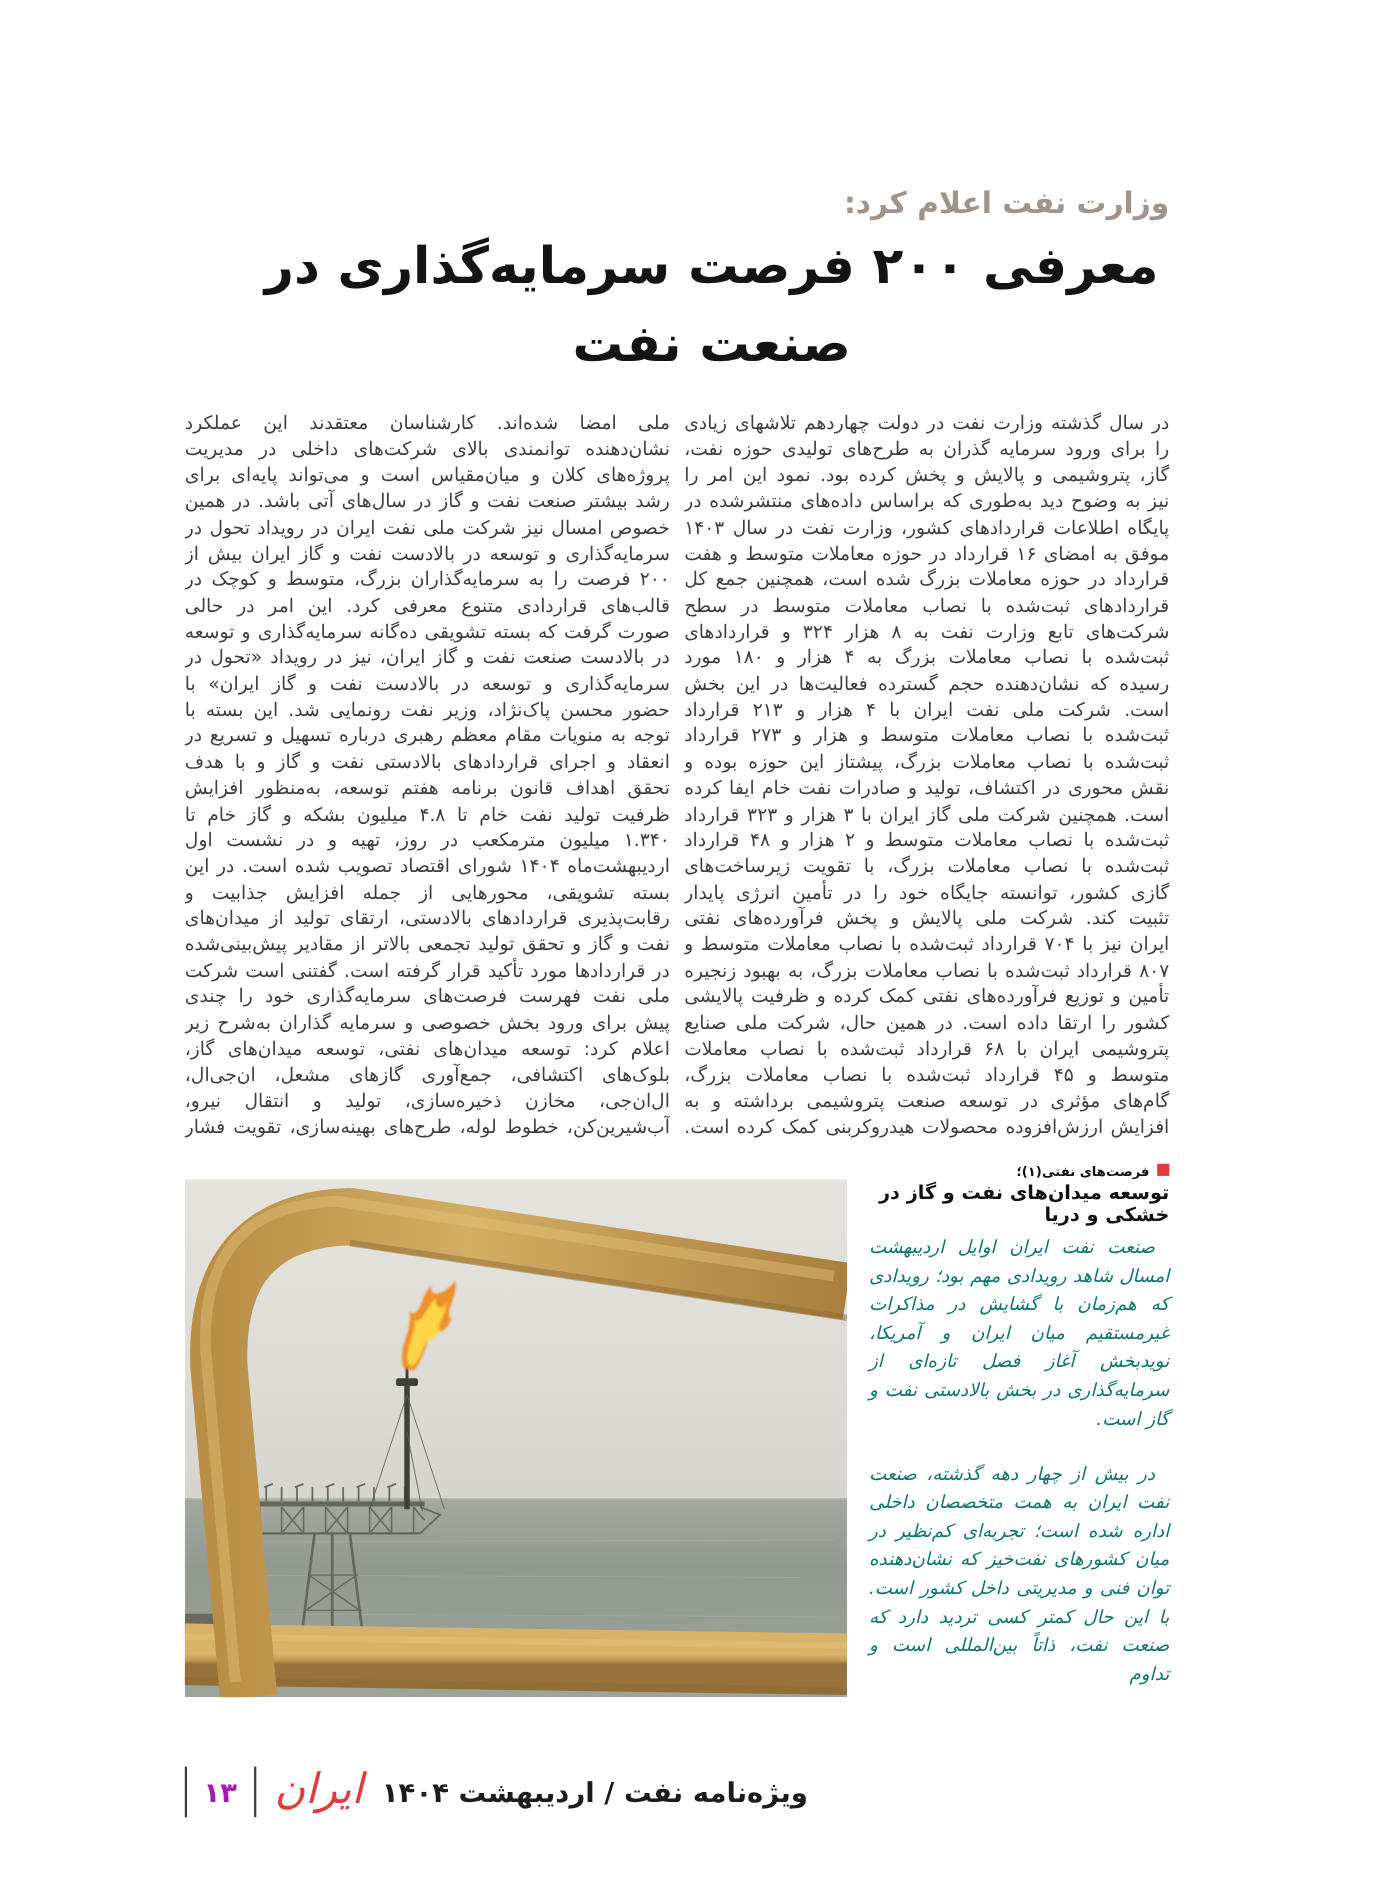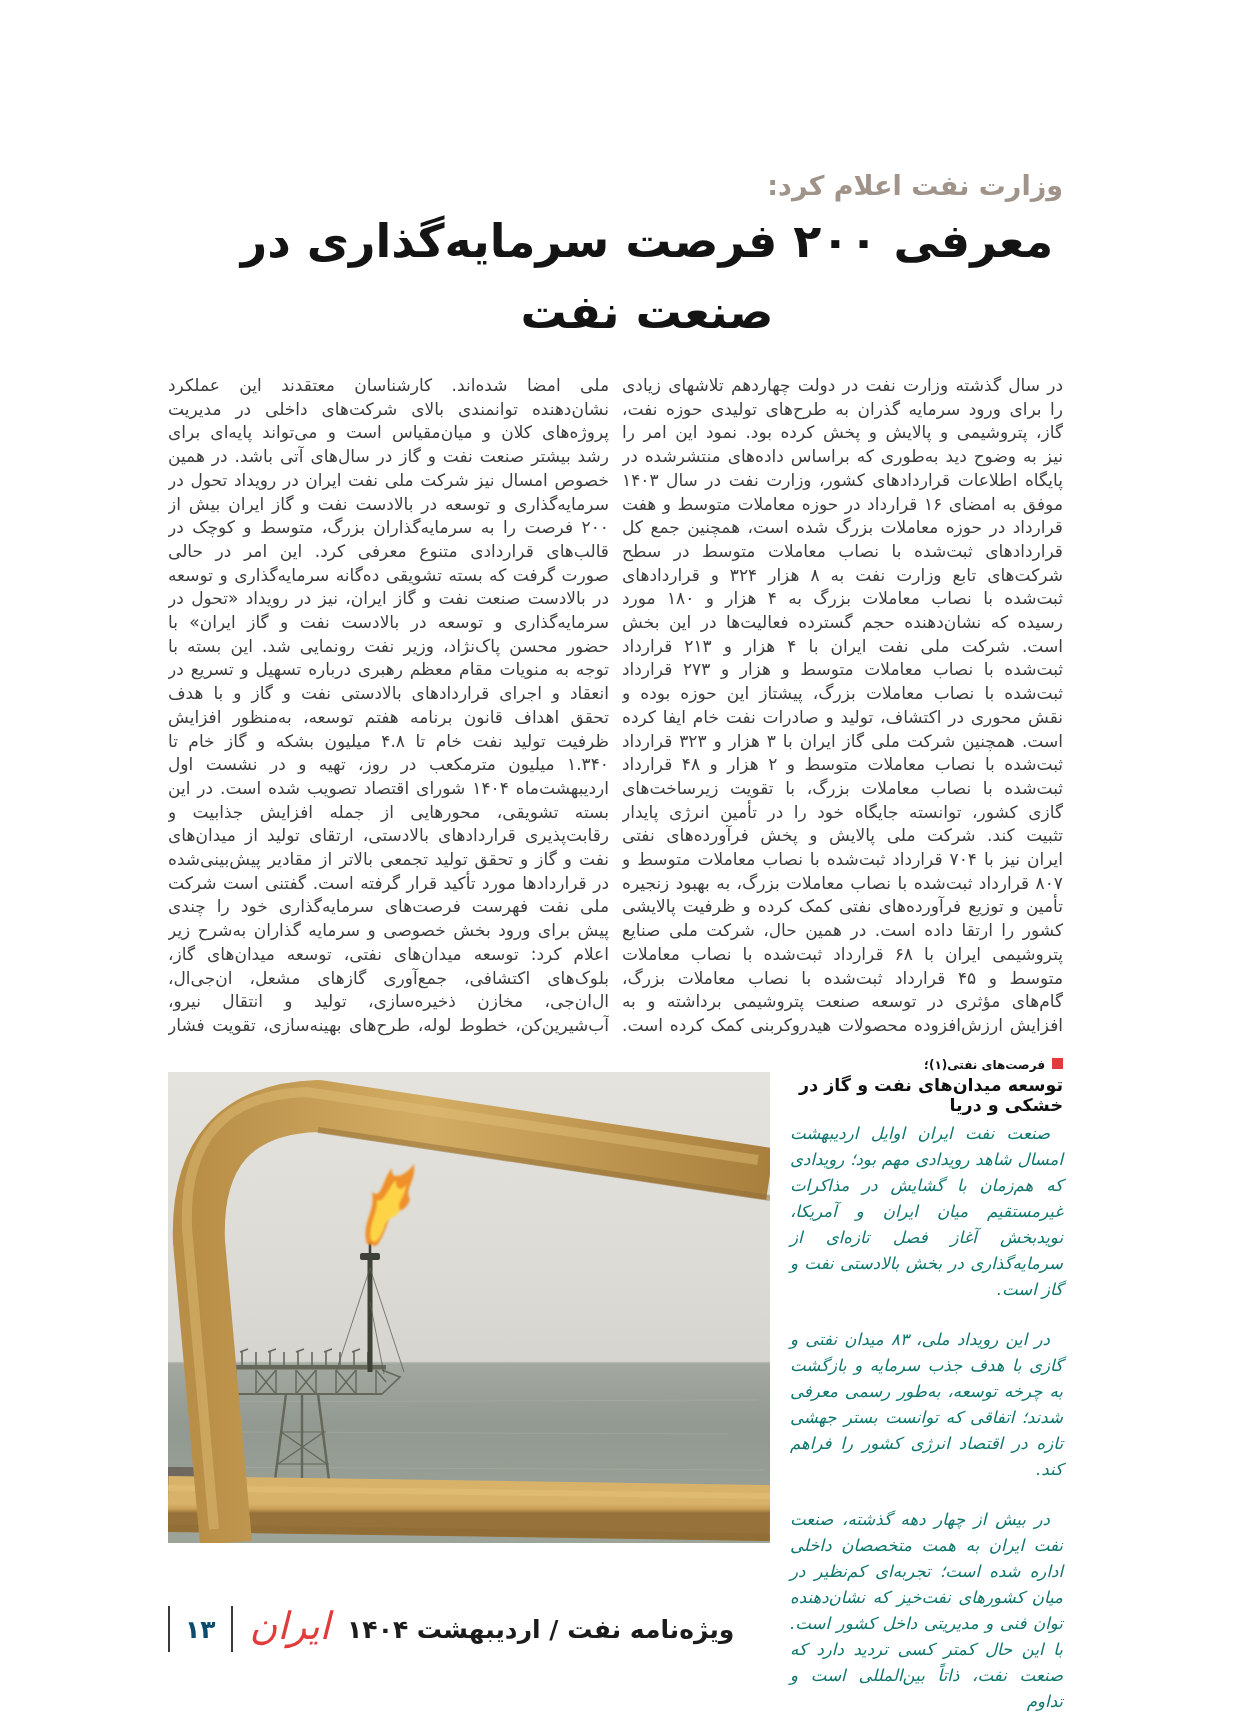--- a/index.html
+++ b/index.html
@@ -43,21 +43,21 @@
     margin:0 0 24px 0; font-size:16.6px; line-height:26px;
     text-align:justify; text-indent:13px; color:#0f766e;font-style:italic;
   }
   .sidebar p:last-child { margin-bottom:0; }
   
   .footer {
     position:absolute; left:168px; top:1600px; height:58px;
     display:flex; align-items:center; gap:15px;
   }
   .fbar { width:2px; height:46px; background:#3a3a3a; }
-  .fpage { font-size:25px; font-weight:bold; color:#0c4a6e; }
+  .fpage { font-size:25px; font-weight:bold; color:#a21caf; }
   .flogo {
     font-family:"DejaVu Serif", serif; font-style:italic; font-weight:normal;
     font-size:38px; color:#e23b3b; line-height:1; padding:0 2px 6px 2px;
   }
   .fissue { direction:rtl; font-size:25px; font-weight:bold; color:#1c1c1c; }
 </style>
 </head>
 <body>
 
 <div class="page">
@@ -209,21 +209,20 @@
     </svg>
   </div>
 
   <div class="sidebar">
     <div class="sidebar-head">
       <span class="bullet"></span>
       <span>فرصت‌های نفتی(۱)؛</span>
     </div>
     <div class="sidebar-sub">توسعه میدان‌های نفت و گاز در خشکی و دریا</div>
     <p>صنعت نفت ایران اوایل اردیبهشت امسال شاهد رویدادی مهم بود؛ رویدادی که هم‌زمان با گشایش در مذاکرات غیرمستقیم میان ایران و آمریکا، نویدبخش آغاز فصل تازه‌ای از سرمایه‌گذاری در بخش بالادستی نفت و گاز است.</p>
-    <p>در این رویداد ملی، ۸۳ میدان نفتی و گازی با هدف جذب سرمایه و بازگشت به چرخه توسعه، به‌طور رسمی معرفی شدند؛ اتفاقی که توانست بستر جهشی تازه در اقتصاد انرژی کشور را فراهم کند.</p>
     <p>در بیش از چهار دهه گذشته، صنعت نفت ایران به همت متخصصان داخلی اداره شده است؛ تجربه‌ای کم‌نظیر در میان کشورهای نفت‌خیز که نشان‌دهنده توان فنی و مدیریتی داخل کشور است. با این حال کمتر کسی تردید دارد که صنعت نفت، ذاتاً بین‌المللی است و تداوم</p>
   </div>
 
   <div class="footer">
     <span class="fbar"></span>
     <span class="fpage">۱۳</span>
     <span class="fbar"></span>
     <span class="flogo">ایران</span>
     <span class="fissue">ویژه‌نامه نفت / اردیبهشت ۱۴۰۴</span>
   </div>

